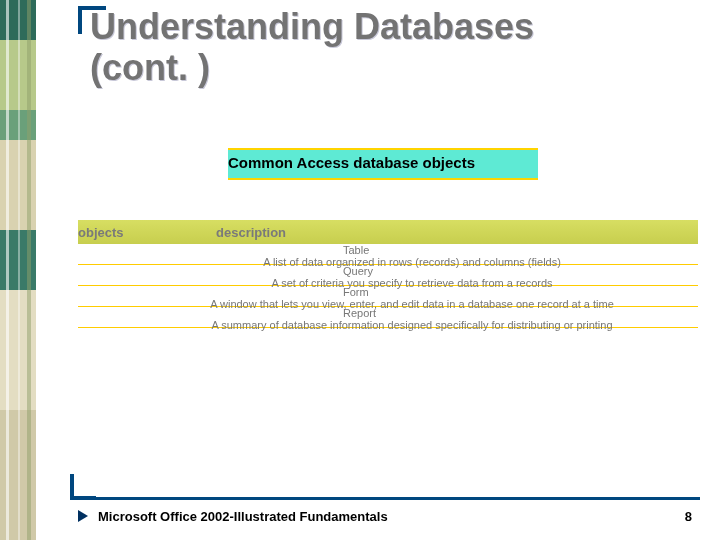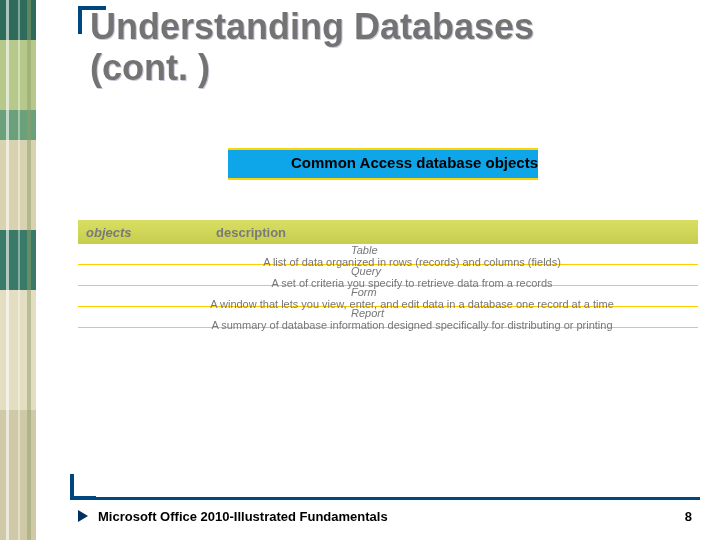--- a/index.html
+++ b/index.html
@@ -50,24 +50,24 @@
     line-height: 1.15;
     text-shadow: 1px 1px 0 #c8c8d8;
   }
 
   .subtitle-box {
     position: absolute;
     top: 148px;
     left: 228px;
     width: 310px;
     height: 28px;
-    background: #0ea5e9;
+    background: #5eead4;
     border-top: 2px solid #ffd400;
     border-bottom: 2px solid #ffd400;
-    text-align: right;
+    text-align: left;
     line-height: 26px;
     font-size: 15px;
     font-weight: bold;
     color: #000;
   }
 
   
   .obj-table {
     position: absolute;
     top: 220px;
@@ -79,21 +79,21 @@
   .obj-header {
     display: flex;
     background: #cfd65a;
     background: linear-gradient(#d7de62, #c7ce4e);
     height: 24px;
     align-items: center;
     font-weight: bold;
     color: #7a7a7a;
     font-size: 13px;
   }
-  .col-obj  { width: 90px; padding-left: 8px; box-sizing: border-box; font-style: italic; }
+  .col-obj  { width: 90px; box-sizing: border-box; }
   .col-desc { flex: 1; padding-left: 4px; margin-left: 44px; }
   .obj-row {
     display: flex;
     height: 20px;
     align-items: center;
     border-bottom: 1px solid #ffcc00;
     font-size: 11px;
     color: #777;
     flex-direction: column;
   }
@@ -202,14 +202,14 @@
   <div class="obj-row">
     <div class="col-obj">Report</div>
     <div class="col-desc">A summary of database information designed specifically for distributing or printing</div>
   </div>
 </div>
 
 <div class="corner-bot-v"></div>
 <div class="corner-bot-h"></div>
 <div class="footer-rule"></div>
 <div class="footer-arrow"></div>
-<div class="footer-text">Microsoft Office 2010-Illustrated Fundamentals</div>
+<div class="footer-text">Microsoft Office 2002-Illustrated Fundamentals</div>
 <div class="page-num">8</div>
 
 </body></html>

